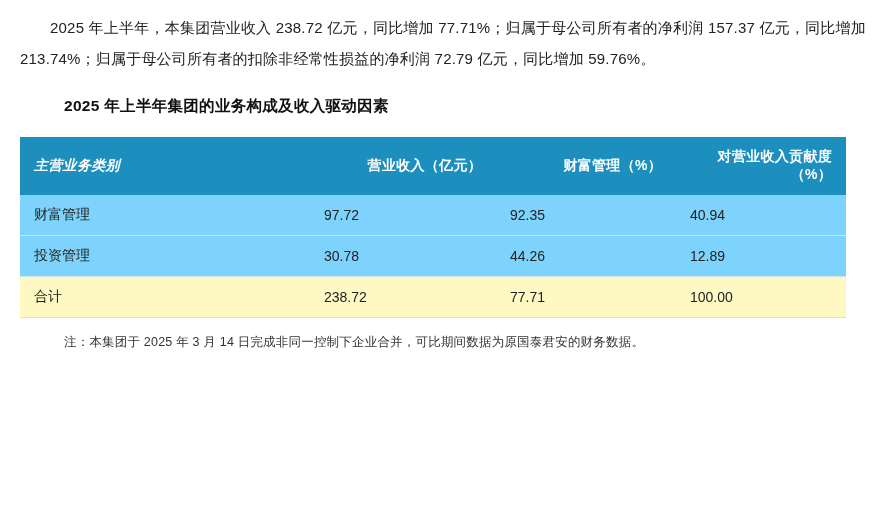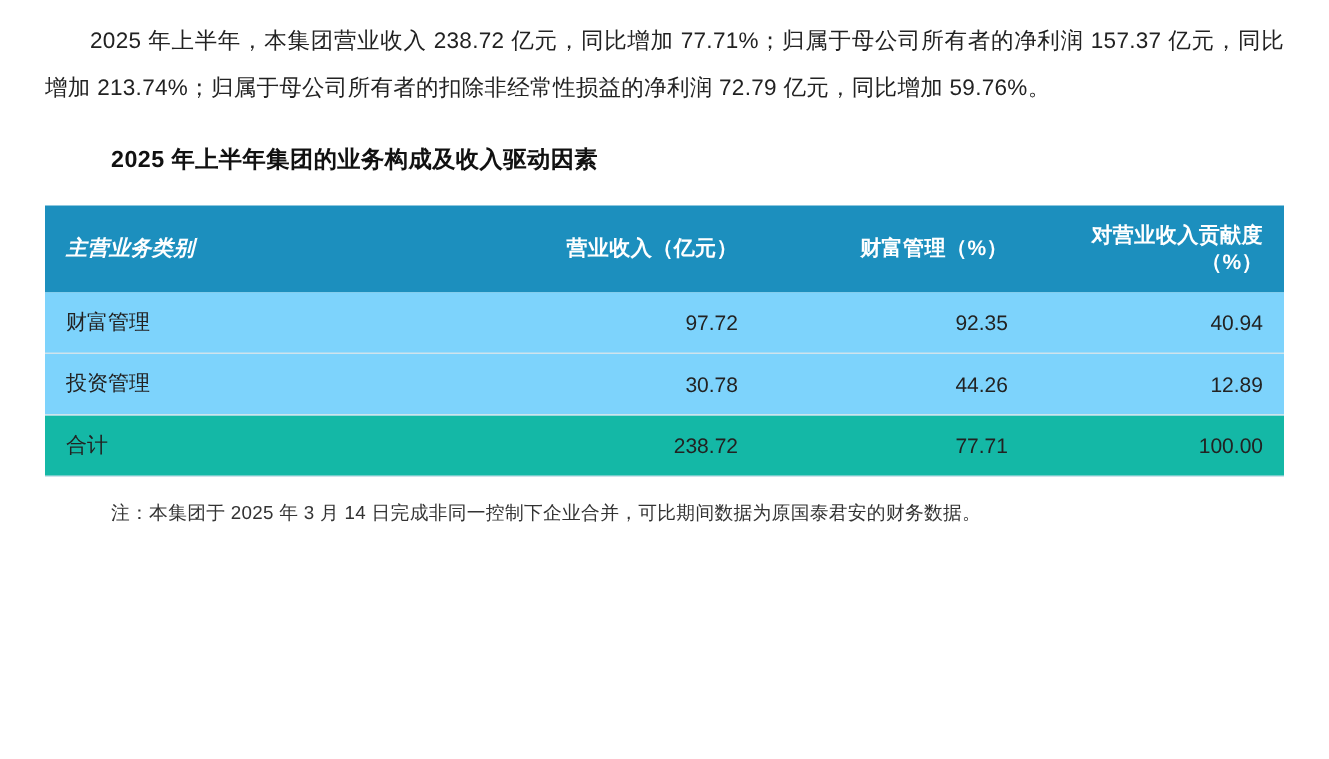--- a/index.html
+++ b/index.html
@@ -12,21 +12,21 @@
     background: #ffffff;
     font-family: "Liberation Sans", sans-serif;
     color: #1a1a1a;
     overflow: hidden;
   }
   .page {
     position: relative;
     width: 886px;
     height: 506px;
     box-sizing: border-box;
-    padding: 0 30px;
+    padding: 0 20px;
   }
   .intro {
     margin: 0;
     padding-top: 12px;
     font-size: 15px;
     line-height: 31px;
     color: #222;
     text-align: justify;
     text-indent: 2em;
     letter-spacing: 0.2px;
@@ -69,24 +69,24 @@
     color: #222;
     background: #7dd3fc;
   }
   table.biz-table tbody tr:first-child td {
     border-top: none;
   }
   table.biz-table tbody td.col-name {
     text-align: left;
   }
   table.biz-table tbody td.col-num {
-    text-align: right;
+    text-align: left;
   }
   table.biz-table tbody tr.total-row td {
-    background: #14b8a6;
+    background: #fef9c3;
     border-bottom: 1px solid #cfe3ec;
   }
   .note {
     margin: 0;
     padding-top: 16px;
     padding-left: 44px;
     font-size: 12.5px;
     color: #333;
     letter-spacing: 0.2px;
   }

